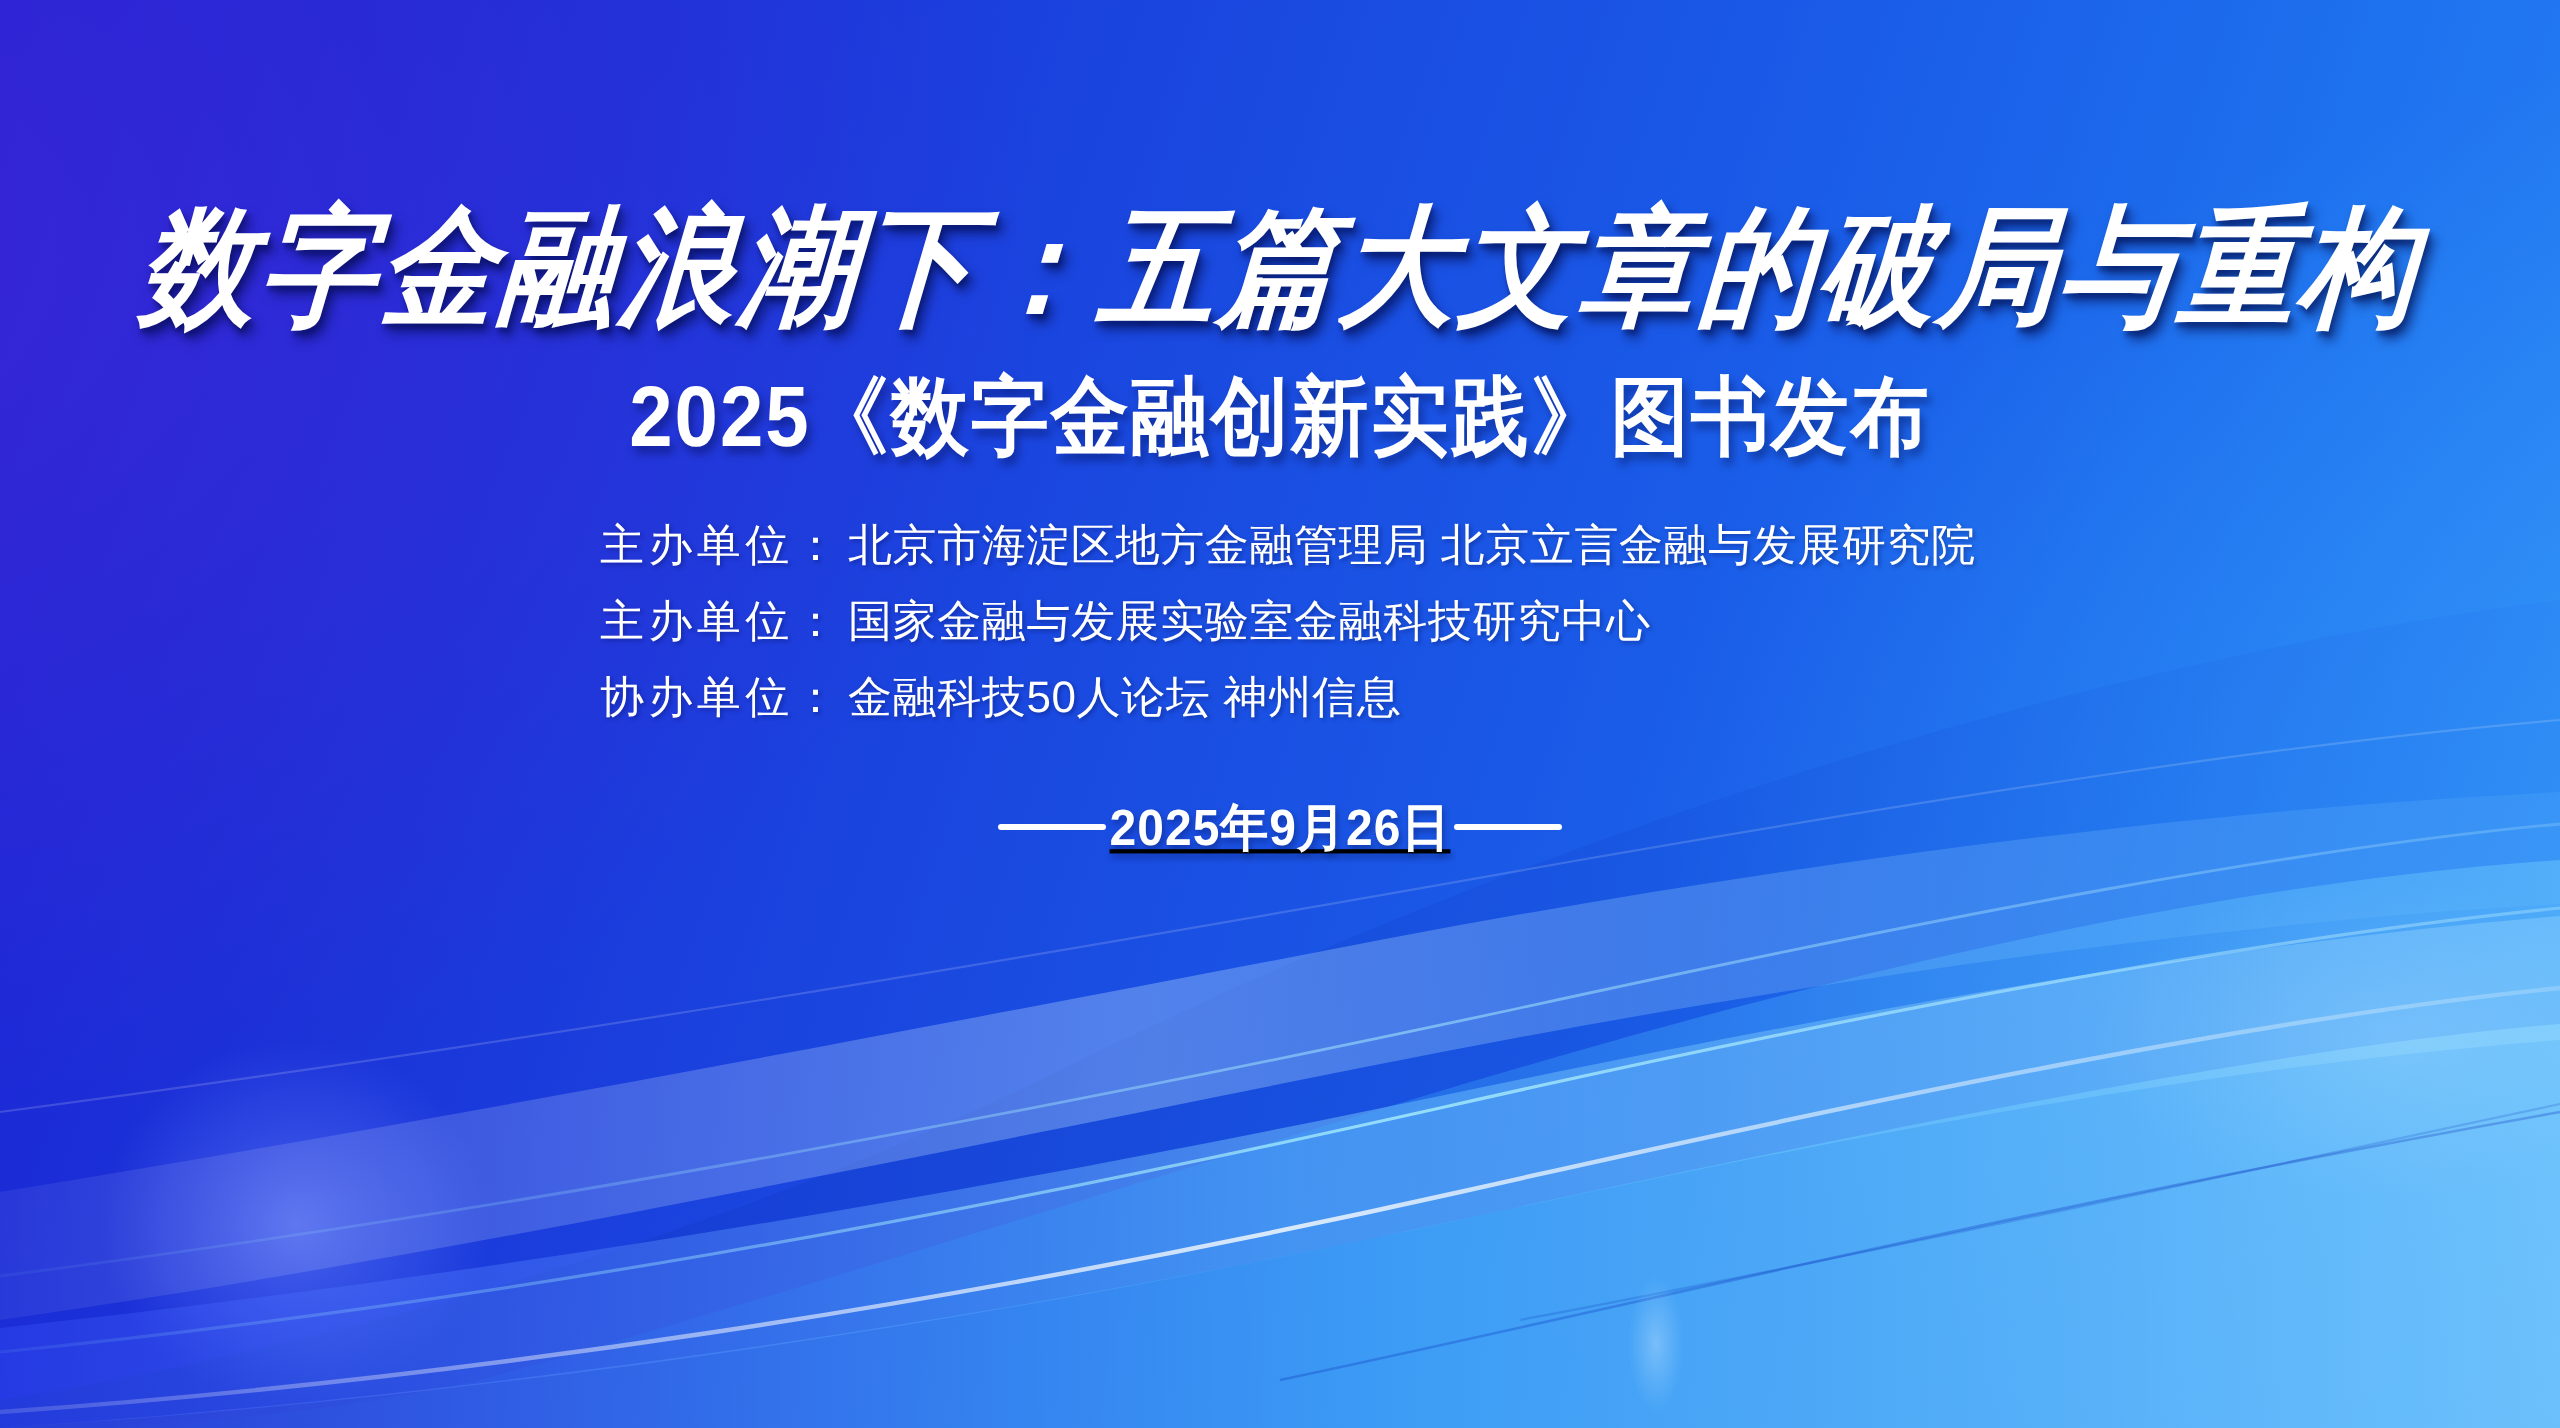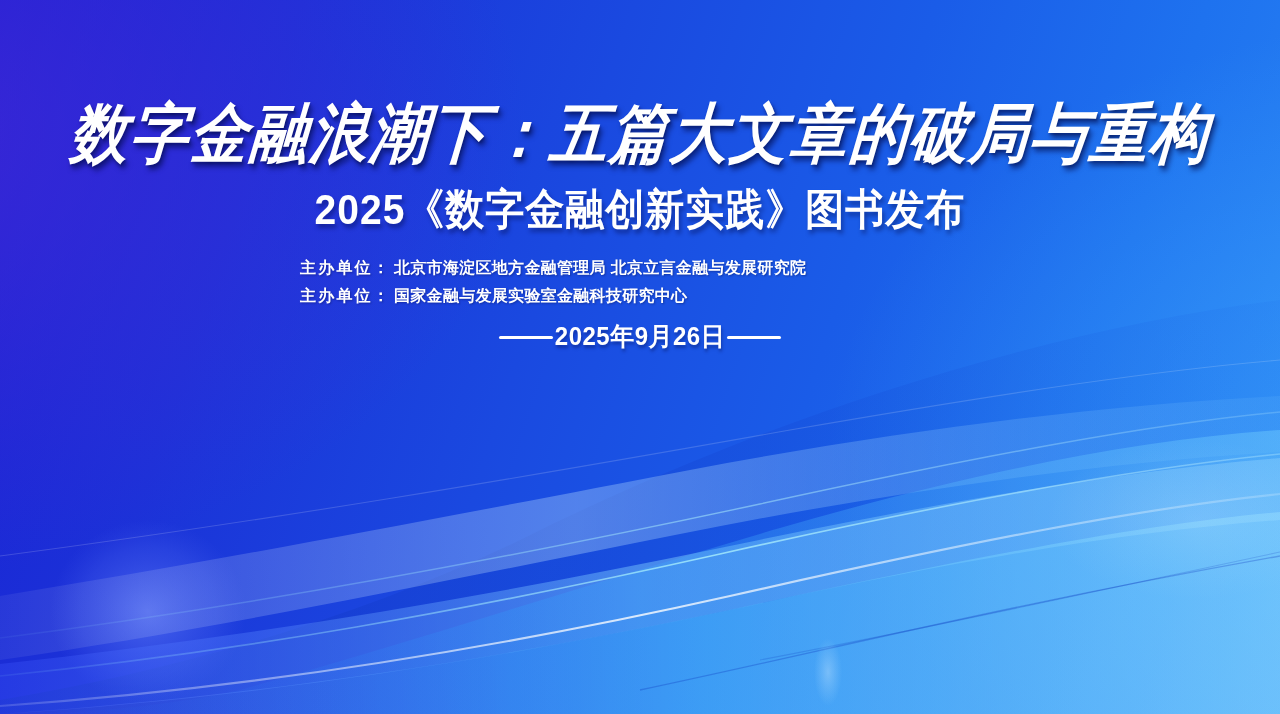--- a/index.html
+++ b/index.html
@@ -93,35 +93,36 @@
   .orgs {
     margin-top:24px;
     display:flex; flex-direction:column; gap:4px;
     align-items:flex-start;
     width:700px;
     padding-left:10px;
   }
   .org-line {
     display:flex; align-items:baseline;
     font-family:"Liberation Sans", sans-serif;
-    font-weight:bold;
-    font-size:16px;
+    font-weight:normal;
+    font-size:22px;
     line-height:1.55;
     color:#ffffff;
     white-space:nowrap;
     text-shadow:1px 1px 2px rgba(0,10,70,0.38);
   }
   .org-label { letter-spacing:2.2px; }
   .org-value { letter-spacing:0.3px; margin-left:3px; }
 
   
   .date-row {
-    margin-top:12px;
+    margin-top:32px;
     display:flex; align-items:center; justify-content:center;
     gap:0px;
+    text-decoration:underline;
   }
   .date-dash {
     width:54px; height:3px;
     background:#ffffff;
     border-radius:2px;
   }
   .date-text {
     font-family:"Liberation Sans", sans-serif;
     font-weight:bold;
     font-size:24px;
@@ -217,20 +218,24 @@
 
     <div class="orgs">
       <div class="org-line">
         <span class="org-label">主办单位：</span>
         <span class="org-value">北京市海淀区地方金融管理局  北京立言金融与发展研究院</span>
       </div>
       <div class="org-line">
         <span class="org-label">主办单位：</span>
         <span class="org-value">国家金融与发展实验室金融科技研究中心</span>
       </div>
+      <div class="org-line">
+        <span class="org-label">协办单位：</span>
+        <span class="org-value">金融科技50人论坛  神州信息</span>
+      </div>
     </div>
 
     <div class="date-row">
       <span class="date-dash"></span>
       <span class="date-text">2025年9月26日</span>
       <span class="date-dash"></span>
     </div>
 
   </div>
 </div>

